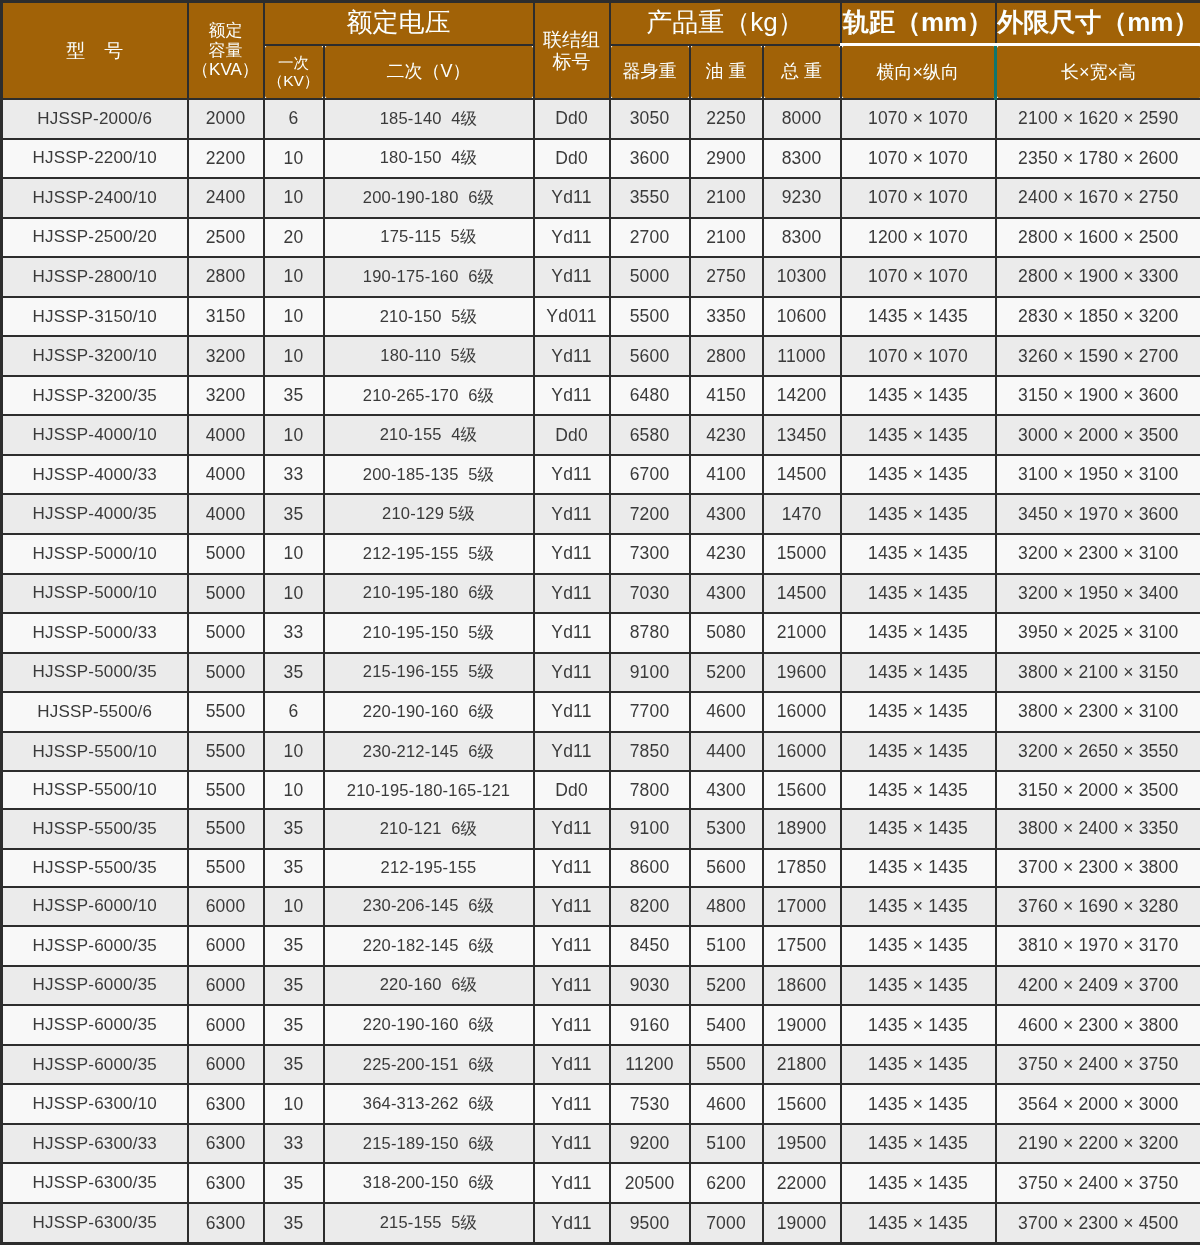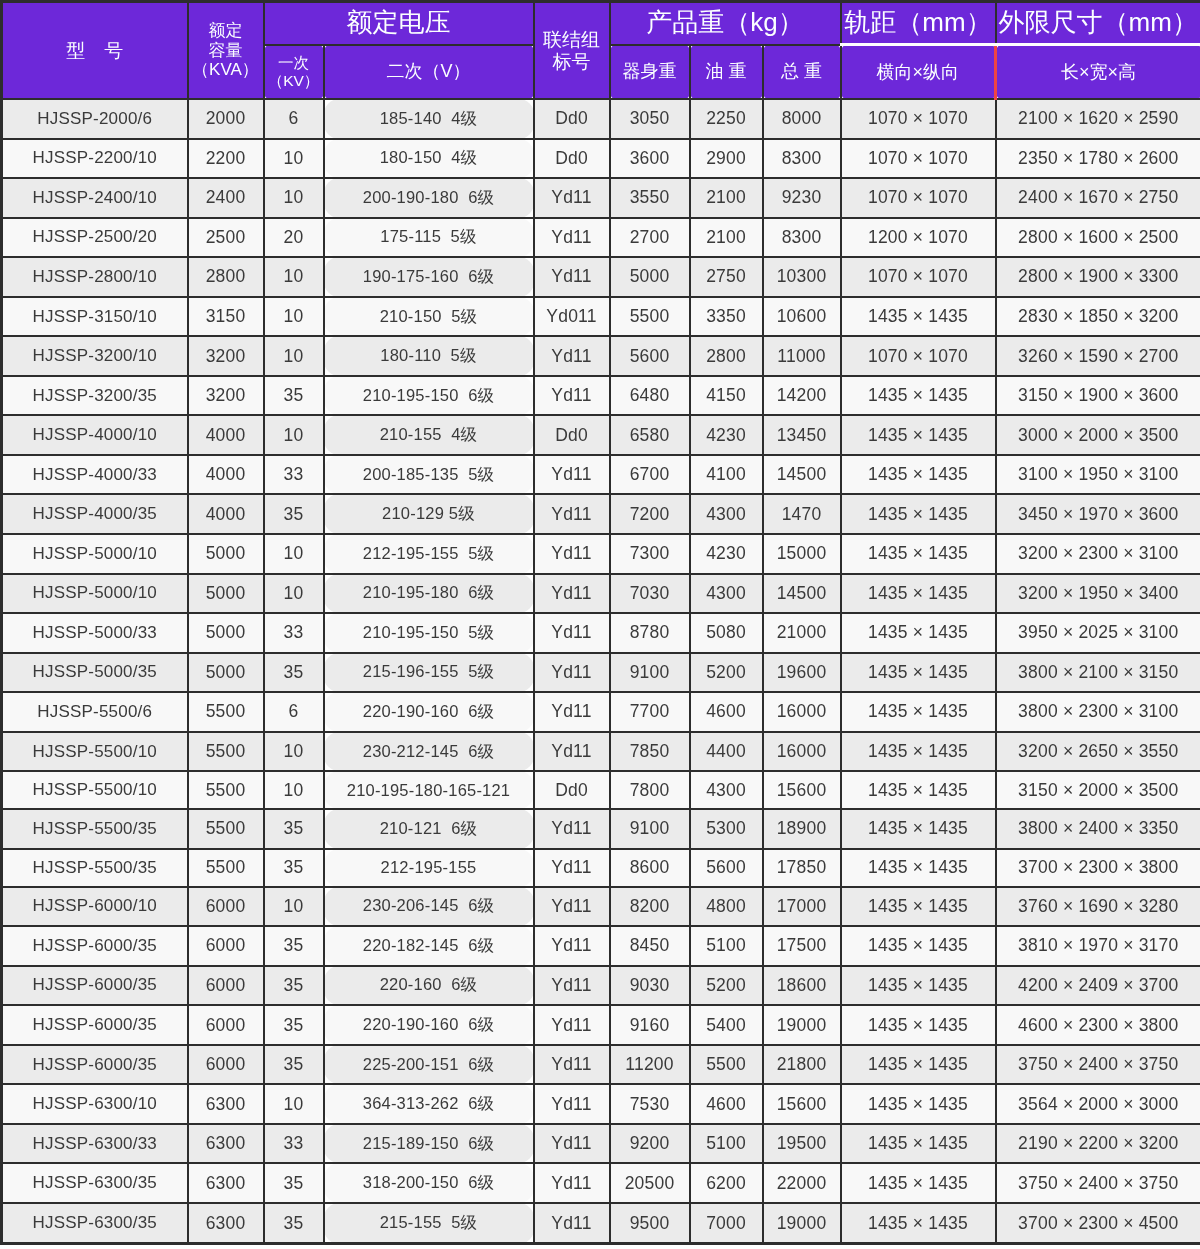--- a/index.html
+++ b/index.html
@@ -24,42 +24,42 @@
   }
   th, td {
     border: 2px solid #2d2d2d;
     padding: 0;
     margin: 0;
     text-align: center;
     vertical-align: middle;
     overflow: hidden;
   }
   thead th {
-    background: #6d28d9;
+    background: #a16207;
     color: #fbffff;
     font-weight: 400;
     white-space: pre-line;
     line-height: 1.15;
   }
   th.tier1 { font-size: 26px; height: 40px; }
   th.tier2 { font-size: 18px; height: 52px; border-radius: 6px; }
   th.span2 { font-size: 19px; }
   
-  th.white-under { border-bottom: 3px solid #ffffff; }
-  th.white-right { border-right: 3px solid #ef4444; }
+  th.white-under { border-bottom: 3px solid #ffffff; font-weight: bold; }
+  th.white-right { border-right: 3px solid #0f766e; }
   td {
     font-size: 17.5px;
     color: #3a3a3a;
     white-space: pre-wrap;
     letter-spacing: 0.2px;
   }
   tbody tr:nth-child(odd) td { background: #ebebeb; }
   tbody tr:nth-child(even) td { background: #f8f8f8; }
   td.c-model { font-size: 17px; }
-  td.c-secondary { font-size: 16.5px; border-radius: 15px; }
+  td.c-secondary { font-size: 16.5px; }
 </style>
 </head>
 <body>
 
 <div class="page">
   <table class="spec">
     <colgroup>
       <col style="width:186px">
       <col style="width:76px">
       <col style="width:60px">
@@ -177,21 +177,21 @@
     <td>5600</td>
     <td>2800</td>
     <td>11000</td>
     <td>1070 × 1070</td>
     <td>3260 × 1590 × 2700</td>
   </tr>
         <tr>
     <td class="c-model">HJSSP-3200/35</td>
     <td>3200</td>
     <td>35</td>
-    <td class="c-secondary">210-195-150  6级</td>
+    <td class="c-secondary">210-265-170  6级</td>
     <td>Yd11</td>
     <td>6480</td>
     <td>4150</td>
     <td>14200</td>
     <td>1435 × 1435</td>
     <td>3150 × 1900 × 3600</td>
   </tr>
         <tr>
     <td class="c-model">HJSSP-4000/10</td>
     <td>4000</td>

